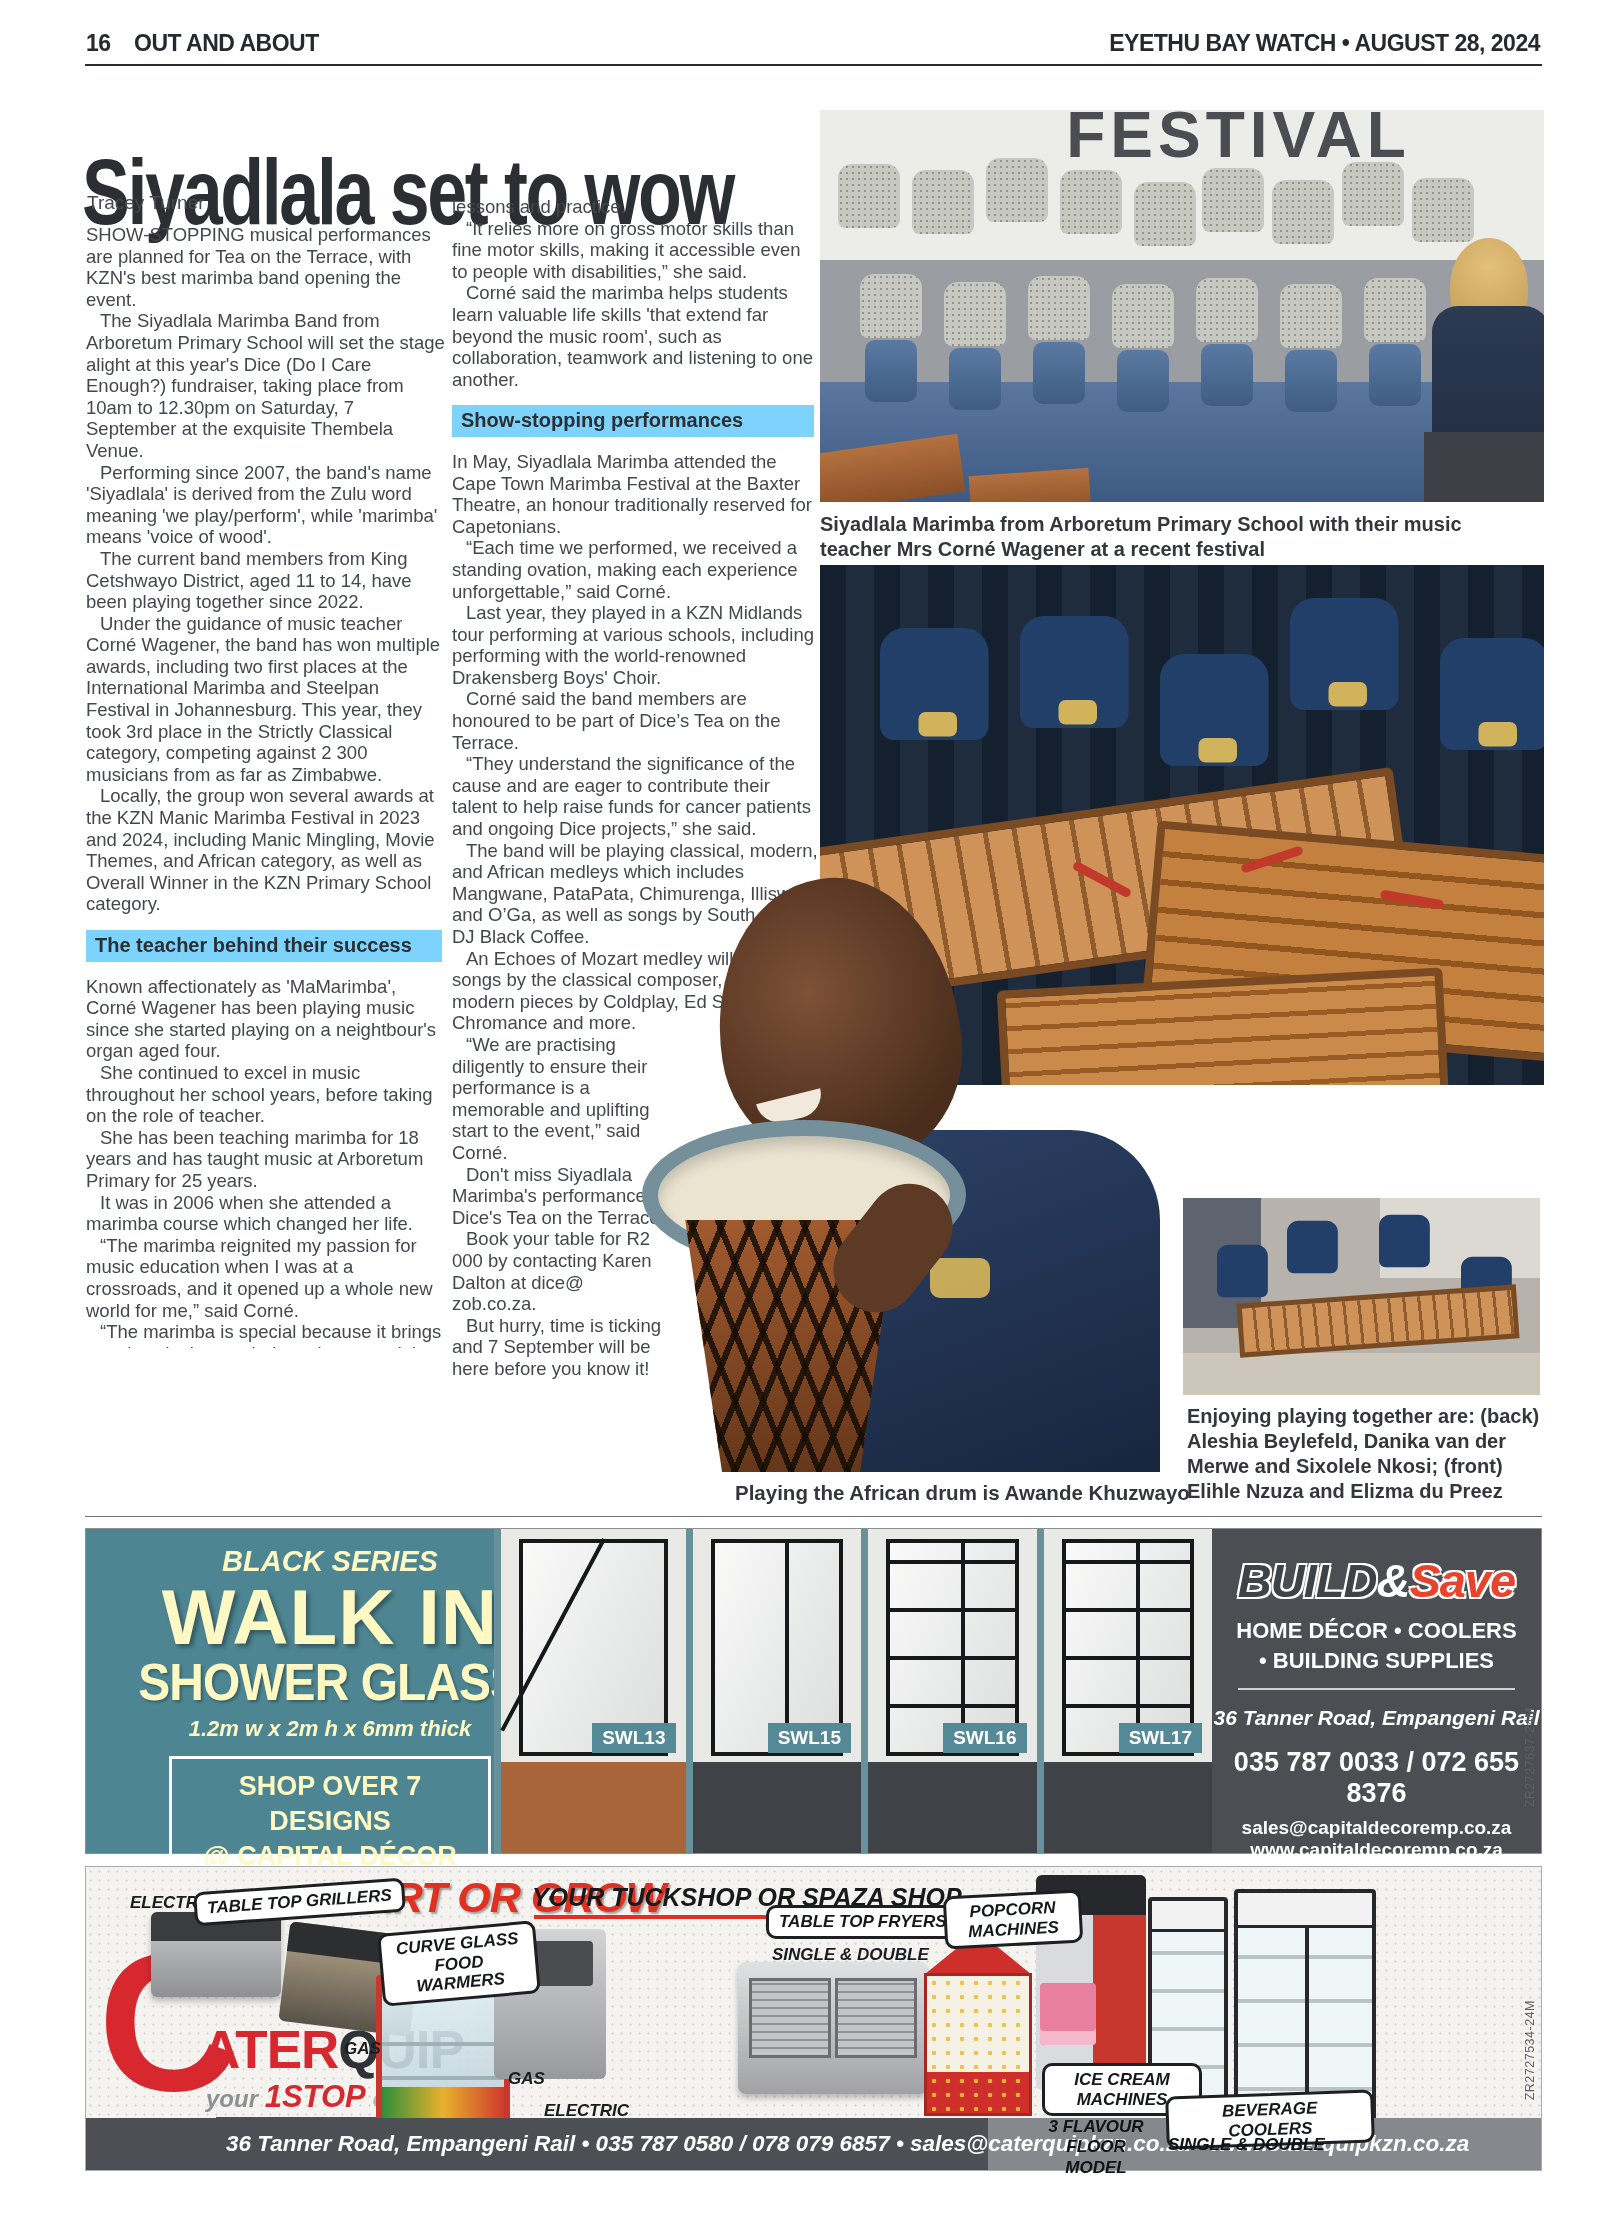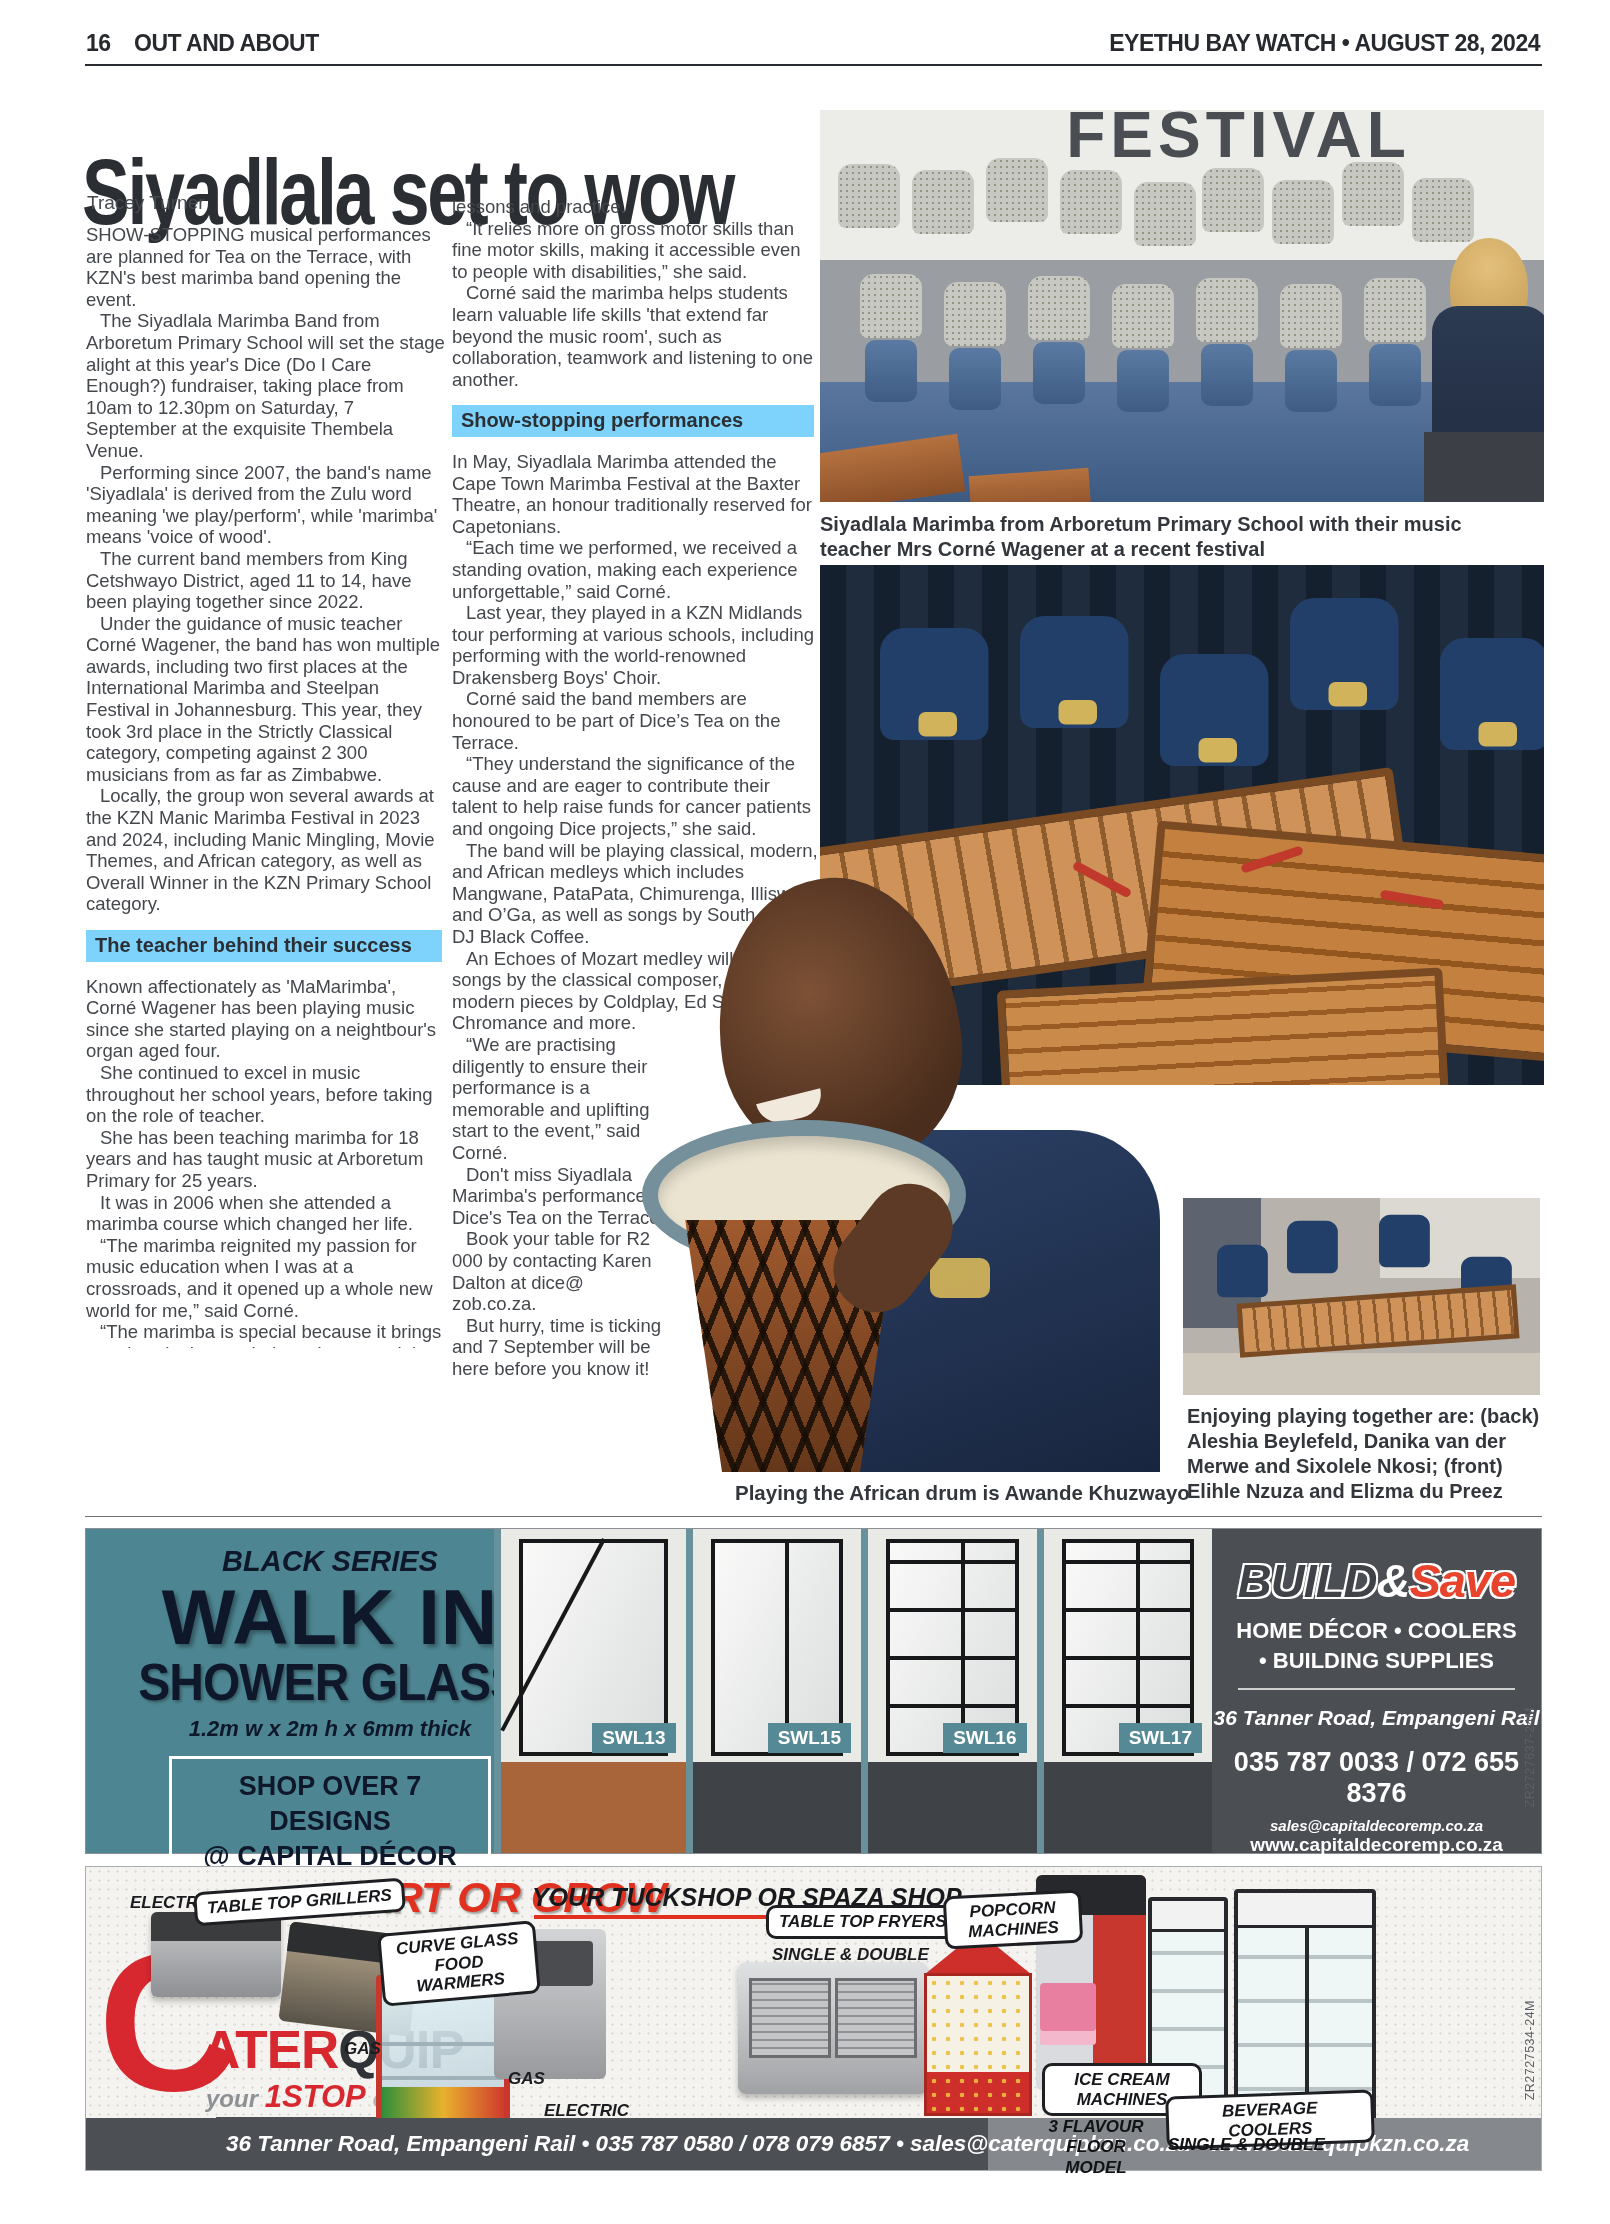--- a/index.html
+++ b/index.html
@@ -98,21 +98,21 @@
   .caption{position:absolute;font-weight:bold;color:#33373c;font-size:20px;line-height:25px;}
   #cap1{left:820px;top:512px;width:716px;}
   #cap2{left:1183px;top:1096px;width:358px;text-indent:42px;}
   #cap3{left:735px;top:1480px;width:440px;white-space:nowrap;font-size:20.5px;}
   #cap4{left:1183px;top:1404px;width:358px;padding-left:4px;}
 
   .ad-rule{position:absolute;left:85px;top:1516px;width:1457px;border-top:1px solid #6e7277;}
 
   
   #ad1{position:absolute;left:85px;top:1528px;width:1455px;height:324px;border:1px solid #8b8f93;background:#e7e7e4;}
-  .ad1-left{position:absolute;left:0;top:0;width:488px;height:100%;background:#4d8692;color:#0f172a;
+  .ad1-left{position:absolute;left:0;top:0;width:488px;height:100%;background:#4d8692;color:#fef9c3;
       display:flex;flex-direction:column;align-items:center;text-align:center;}
   .ad1-series{margin-top:16px;font-style:italic;font-weight:bold;font-size:29px;}
   .ad1-t1{font-weight:bold;font-size:78px;line-height:1;letter-spacing:1px;text-shadow:3px 3px 4px rgba(0,0,0,.35);}
   .ad1-t2{font-weight:bold;font-size:51px;line-height:1.05;letter-spacing:-1px;text-shadow:2px 2px 3px rgba(0,0,0,.3);transform:scaleX(.94);}
   .ad1-size{margin-top:6px;font-weight:bold;font-style:italic;font-size:22px;}
   .ad1-box{margin-top:14px;width:300px;border:3px solid #fff;padding:10px 8px;font-weight:bold;font-size:27px;line-height:1.3;}
   .ad1-mid{position:absolute;left:408px;top:0;width:718px;height:100%;display:flex;}
   .glass{position:relative;flex:1;border-left:7px solid #67929c;
       background:linear-gradient(180deg,#e9e9e6 0 72%,#3f4247 72% 100%);}
   .glass:nth-child(1){background:linear-gradient(180deg,#e9e9e6 0 72%,#a8653a 72% 100%);padding-left:16px;}
@@ -128,21 +128,21 @@
        font-size:19px;padding:4px 10px;z-index:2;}
   .ad1-right{position:absolute;left:1126px;top:0;width:329px;height:100%;background:#4b4e53;color:#fff;text-align:center;}
   .brand{margin-top:24px;font-size:47px;font-weight:bold;font-style:italic;letter-spacing:-1px;}
   .brand .b1{color:#3f4247;text-shadow:-2px -2px 0 #fff,2px -2px 0 #fff,-2px 2px 0 #fff,2px 2px 0 #fff;}
   .brand .bamp{color:#fff;}
   .brand .b2{color:#e8432c;text-shadow:-2px -2px 0 #fff,2px -2px 0 #fff,-2px 2px 0 #fff,2px 2px 0 #fff;}
   .ad1-tag{font-size:22px;font-weight:bold;line-height:1.35;margin-top:8px;}
   .ad1-div{height:3px;border-top:2px solid #cfcfcf;margin:13px 26px;}
   .ad1-addr{font-style:italic;font-weight:bold;font-size:21px;}
   .ad1-ph{font-weight:bold;font-size:27px;margin-top:17px;}
-  .ad1-em{font-style:italic;font-weight:bold;font-size:15px;margin-top:8px;}
+  .ad1-em{font-weight:bold;font-size:19px;margin-top:8px;}
   .ad1-web{font-weight:bold;font-size:19px;}
   .ad-code{position:absolute;right:4px;bottom:46px;writing-mode:vertical-rl;transform:rotate(180deg);
       font-size:12.5px;color:#5d6166;letter-spacing:.5px;}
 
   
   #ad2{position:absolute;left:85px;top:1866px;width:1455px;height:303px;border:1px solid #a9adb1;
       background-color:#f4f3ef;
       background-image:radial-gradient(rgba(120,120,115,.18) 1px,transparent 1.4px);background-size:9px 9px;}
   .cq-hl{position:absolute;left:226px;top:6px;font-size:43px;font-weight:bold;font-style:italic;
       color:#e0301f;letter-spacing:-1px;text-shadow:2px 2px 2px rgba(0,0,0,.35);}

